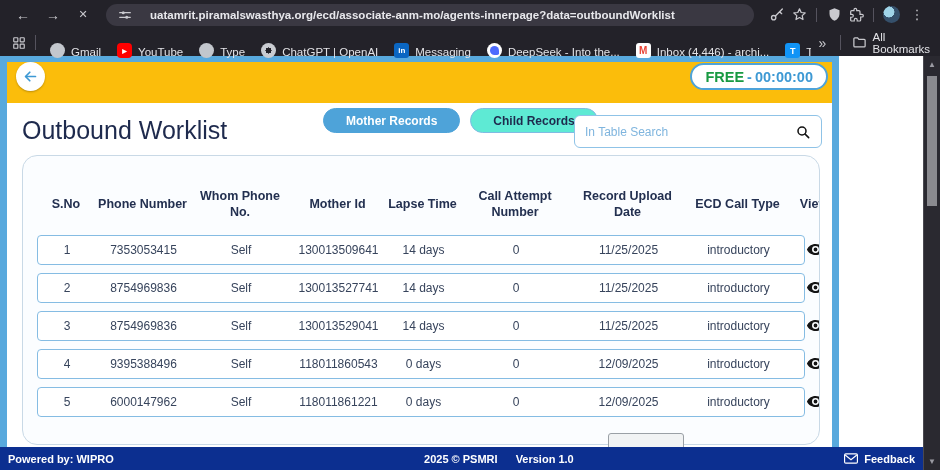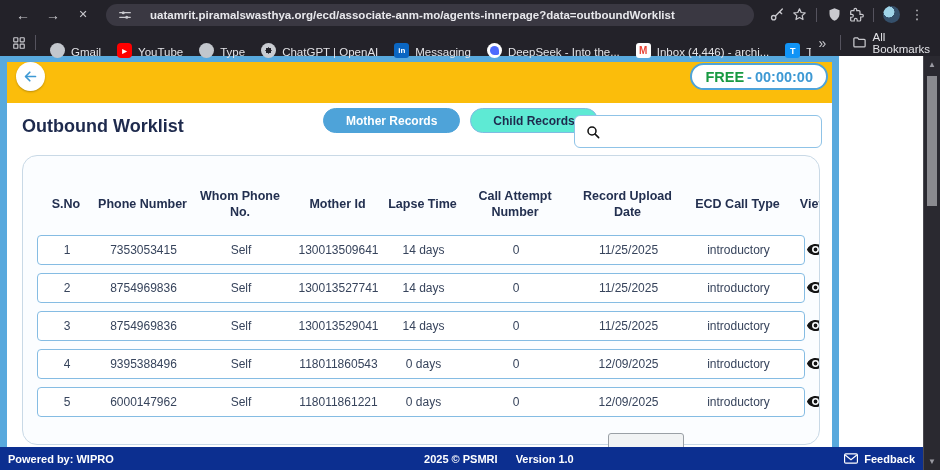--- a/index.html
+++ b/index.html
@@ -55,21 +55,21 @@
   #back-circle { position:absolute; left:16px; top:6px; width:29px; height:29px; border-radius:50%;
     background:#fff; display:flex; align-items:center; justify-content:center; cursor:pointer;
     box-shadow:0 1px 2px rgba(0,0,0,.25);}
   #timer-pill { position:absolute; right:11px; top:7px; height:27px; background:#fff;
     border:2px solid #4ea3d9; border-radius:15px; display:flex; align-items:center;
     padding:0 13px; font-size:14.5px; font-weight:bold; gap:3px;}
   #timer-pill .t-free { color:#189a42; }
   #timer-pill .t-sep, #timer-pill .t-val { color:#3d99d4; }
 
   #content { position:absolute; top:47px; left:7px; right:7px; bottom:23px; background:#fff; overflow:hidden;}
-  #page-title { position:absolute; left:15px; top:13px; font-size:18px; font-weight:bold; color:#1e2a4d;text-align:right;}
+  #page-title { position:absolute; left:15px; top:13px; font-size:25px; font-weight:normal; color:#1e2a4d;text-align:right;}
   #tab-group { position:absolute; left:316px; top:5px; display:flex; gap:10px;}
   .tab-pill { height:25px; border-radius:14px; padding:0 22px; display:flex; align-items:center;
     font-size:12px; font-weight:bold; cursor:pointer; white-space:nowrap;}
   .tab-active { background:#4ea3d9; color:#fff; border:1px solid #4ea3d9;}
   .tab-inactive { background:#5eead4; color:#1e2a4d; border:1.5px solid #7fbbe2;}
   #search-wrap { position:absolute; right:10px; top:12px; width:248px; height:33px;
     border:1.5px solid #8fc3e7; border-radius:6px; background:#fff; display:flex; align-items:center; padding:0 10px;}
   #search-wrap input { border:none; outline:none; flex:1; font-size:12px; color:#2b3a55;
     font-family:"Liberation Sans", sans-serif;}
   #search-wrap input::placeholder { color:#7fb5de; opacity:1;}
@@ -224,20 +224,21 @@
 
   <div id="content">
     <div id="page-title">Outbound Worklist</div>
 
     <div id="tab-group">
       <div class="tab-pill tab-active">Mother Records</div>
       <div class="tab-pill tab-inactive">Child Records</div>
     </div>
 
     <div id="search-wrap">
+      <input type="text" placeholder="In Table Search" style="">
       <span class="icon-btn">
         <svg width="16" height="16" viewBox="0 0 24 24" fill="none" stroke="#111" stroke-width="2.3" stroke-linecap="round">
           <circle cx="10.5" cy="10.5" r="6"></circle>
             <line x1="15.2" y1="15.2" x2="20.5" y2="20.5"></line>
         </svg>
       </span>
     </div>
 
     <div id="table-card">
       <div id="tbl-head" class="grid-row">

